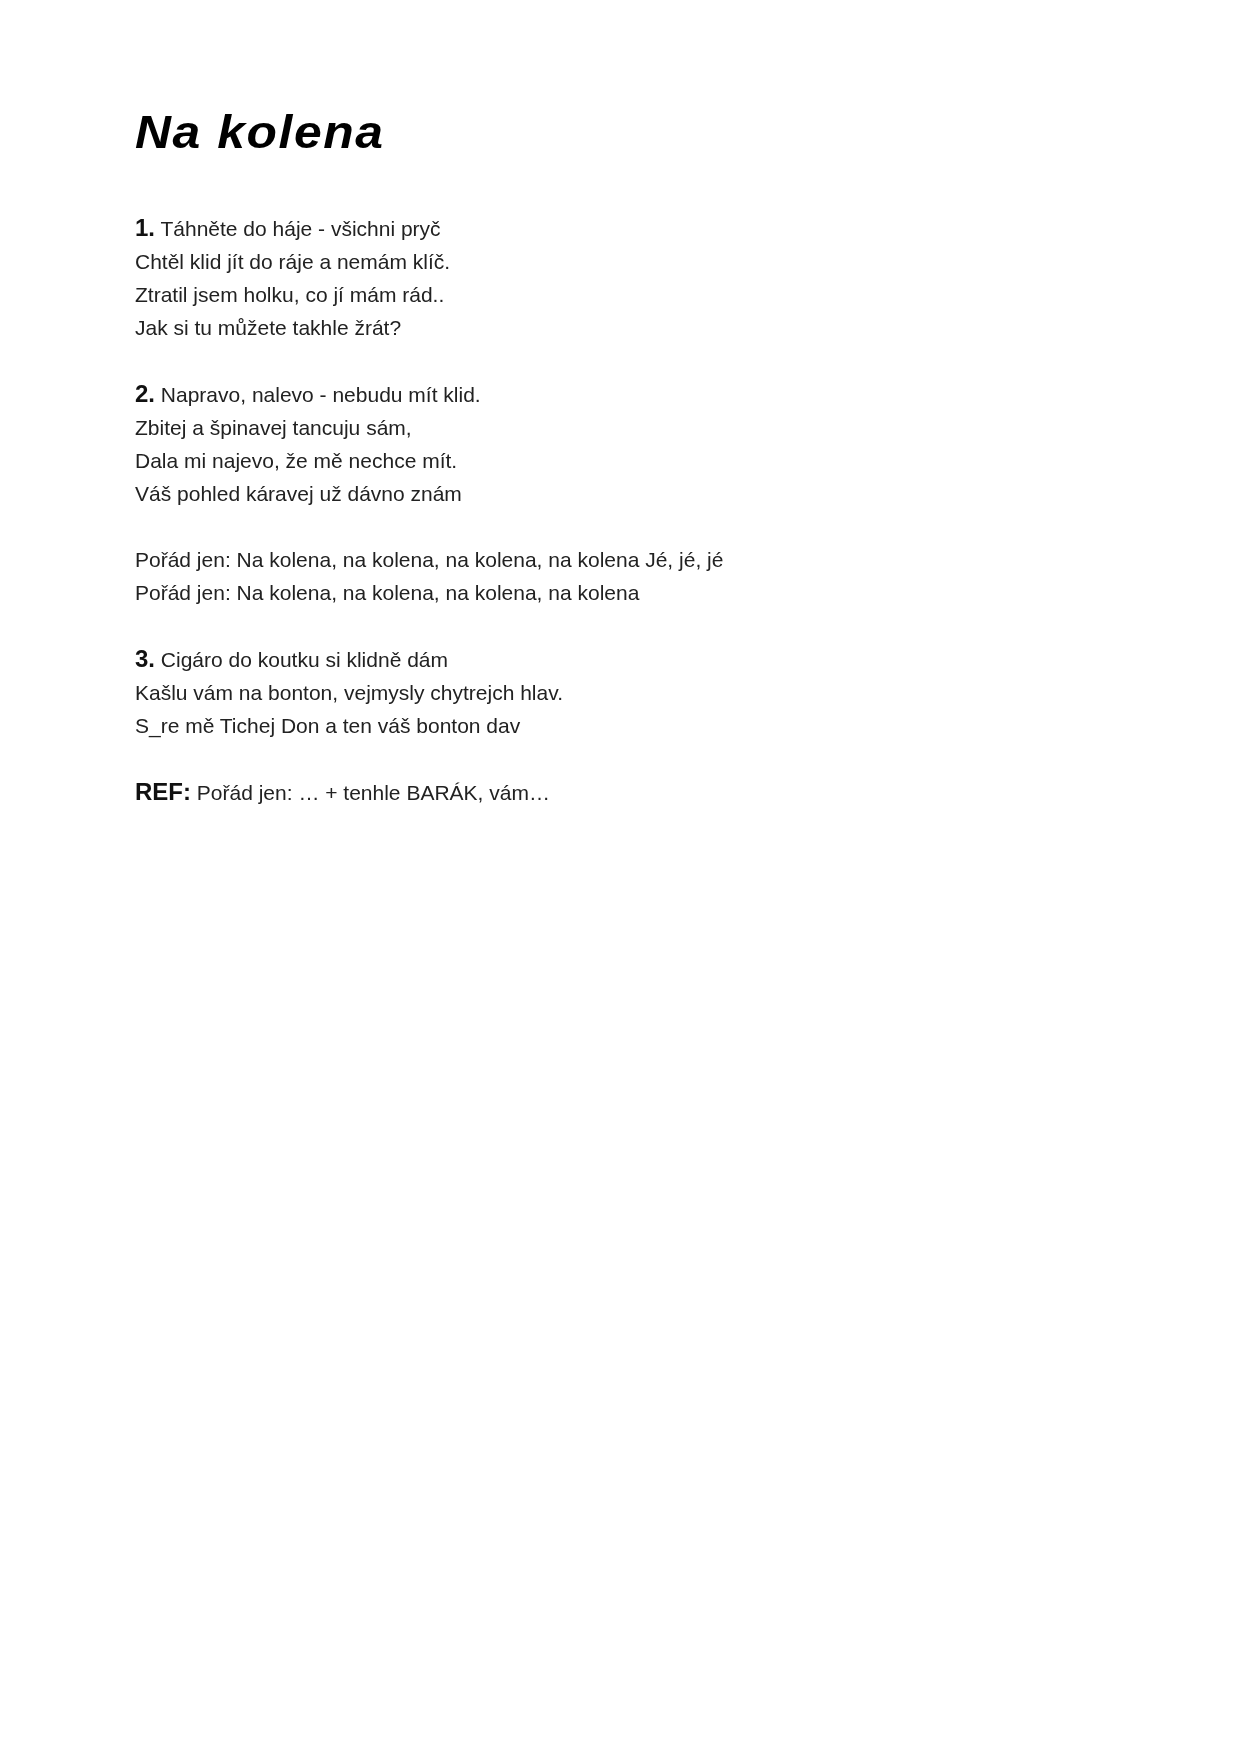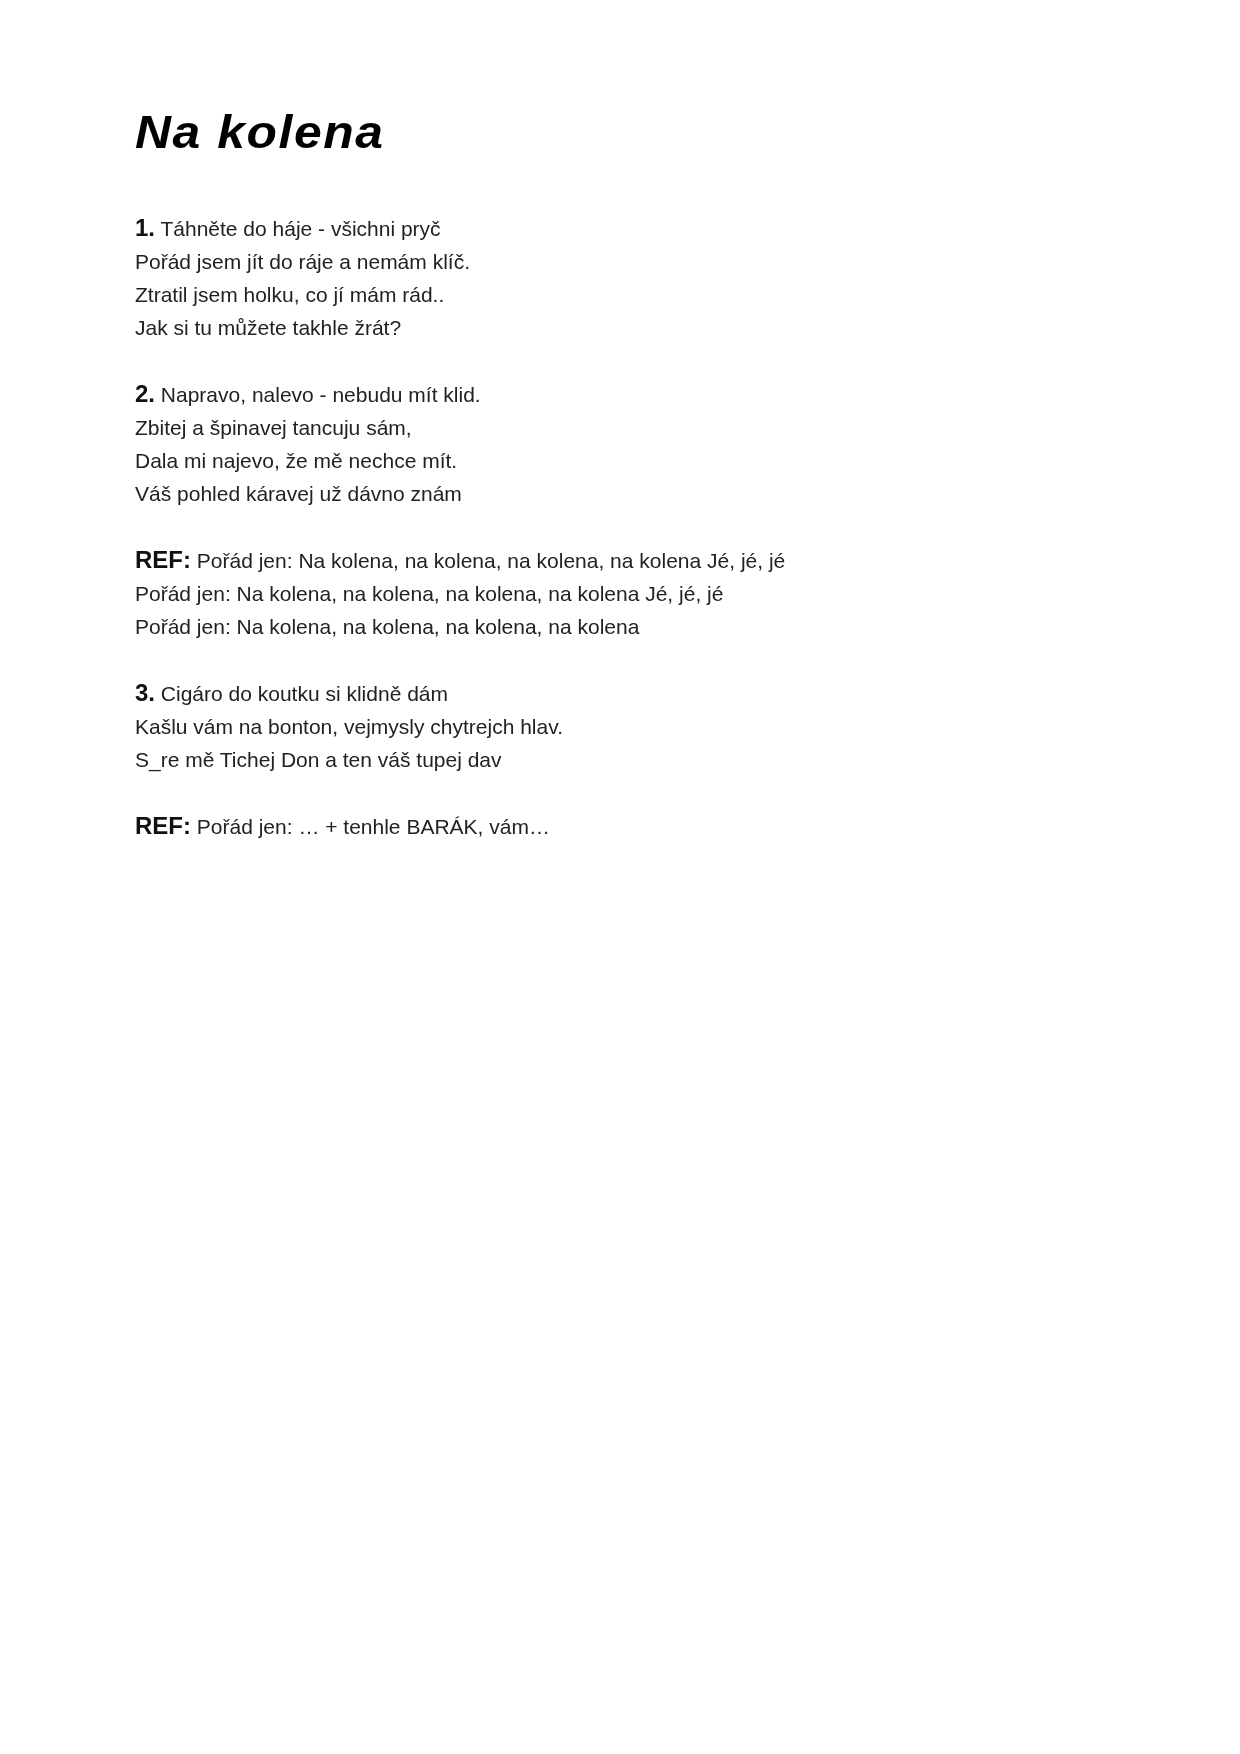--- a/index.html
+++ b/index.html
@@ -46,37 +46,36 @@
   }
 </style>
 </head>
 <body>
 
 <div class="page">
   <h1 class="title">Na kolena</h1>
   <main>
       <div class="stanza">
         <p class="line"><span class="label">1.</span> Táhněte do háje - všichni pryč</p>
-        <p class="line">Pořád jsem jít do ráje a nemám klíč.</p>
+        <p class="line">Chtěl klid jít do ráje a nemám klíč.</p>
         <p class="line">Ztratil jsem holku, co jí mám rád..</p>
         <p class="line">Jak si tu můžete takhle žrát?</p>
       </div>
       <div class="stanza">
         <p class="line"><span class="label">2.</span> Napravo, nalevo - nebudu mít klid.</p>
         <p class="line">Zbitej a špinavej tancuju sám,</p>
         <p class="line">Dala mi najevo, že mě nechce mít.</p>
         <p class="line">Váš pohled káravej už dávno znám</p>
       </div>
       <div class="stanza">
-        <p class="line"><span class="label">REF:</span> Pořád jen: Na kolena, na kolena, na kolena, na kolena Jé, jé, jé</p>
         <p class="line">Pořád jen: Na kolena, na kolena, na kolena, na kolena Jé, jé, jé</p>
         <p class="line">Pořád jen: Na kolena, na kolena, na kolena, na kolena</p>
       </div>
       <div class="stanza">
         <p class="line"><span class="label">3.</span> Cigáro do koutku si klidně dám</p>
         <p class="line">Kašlu vám na bonton, vejmysly chytrejch hlav.</p>
-        <p class="line">S_re mě Tichej Don a ten váš tupej dav</p>
+        <p class="line">S_re mě Tichej Don a ten váš bonton dav</p>
       </div>
       <div class="stanza">
         <p class="line"><span class="label">REF:</span> Pořád jen: … + tenhle BARÁK, vám…</p>
       </div>
     </main>
 </div>
 
 </body></html>

